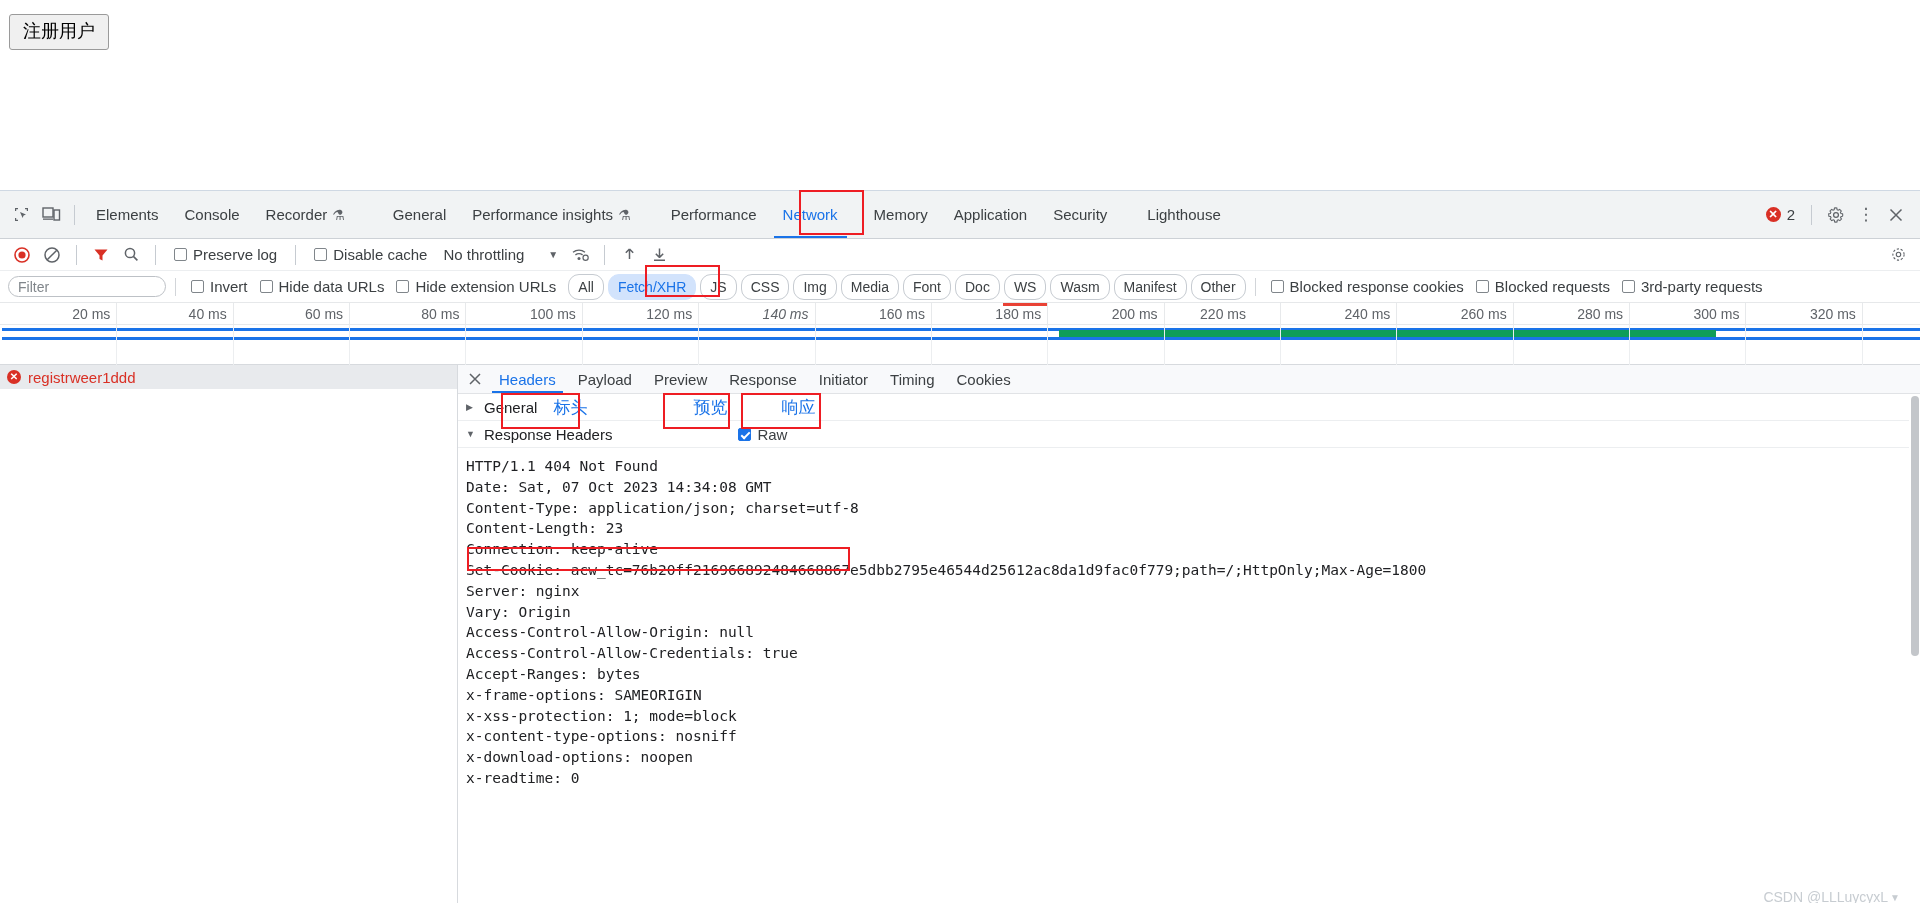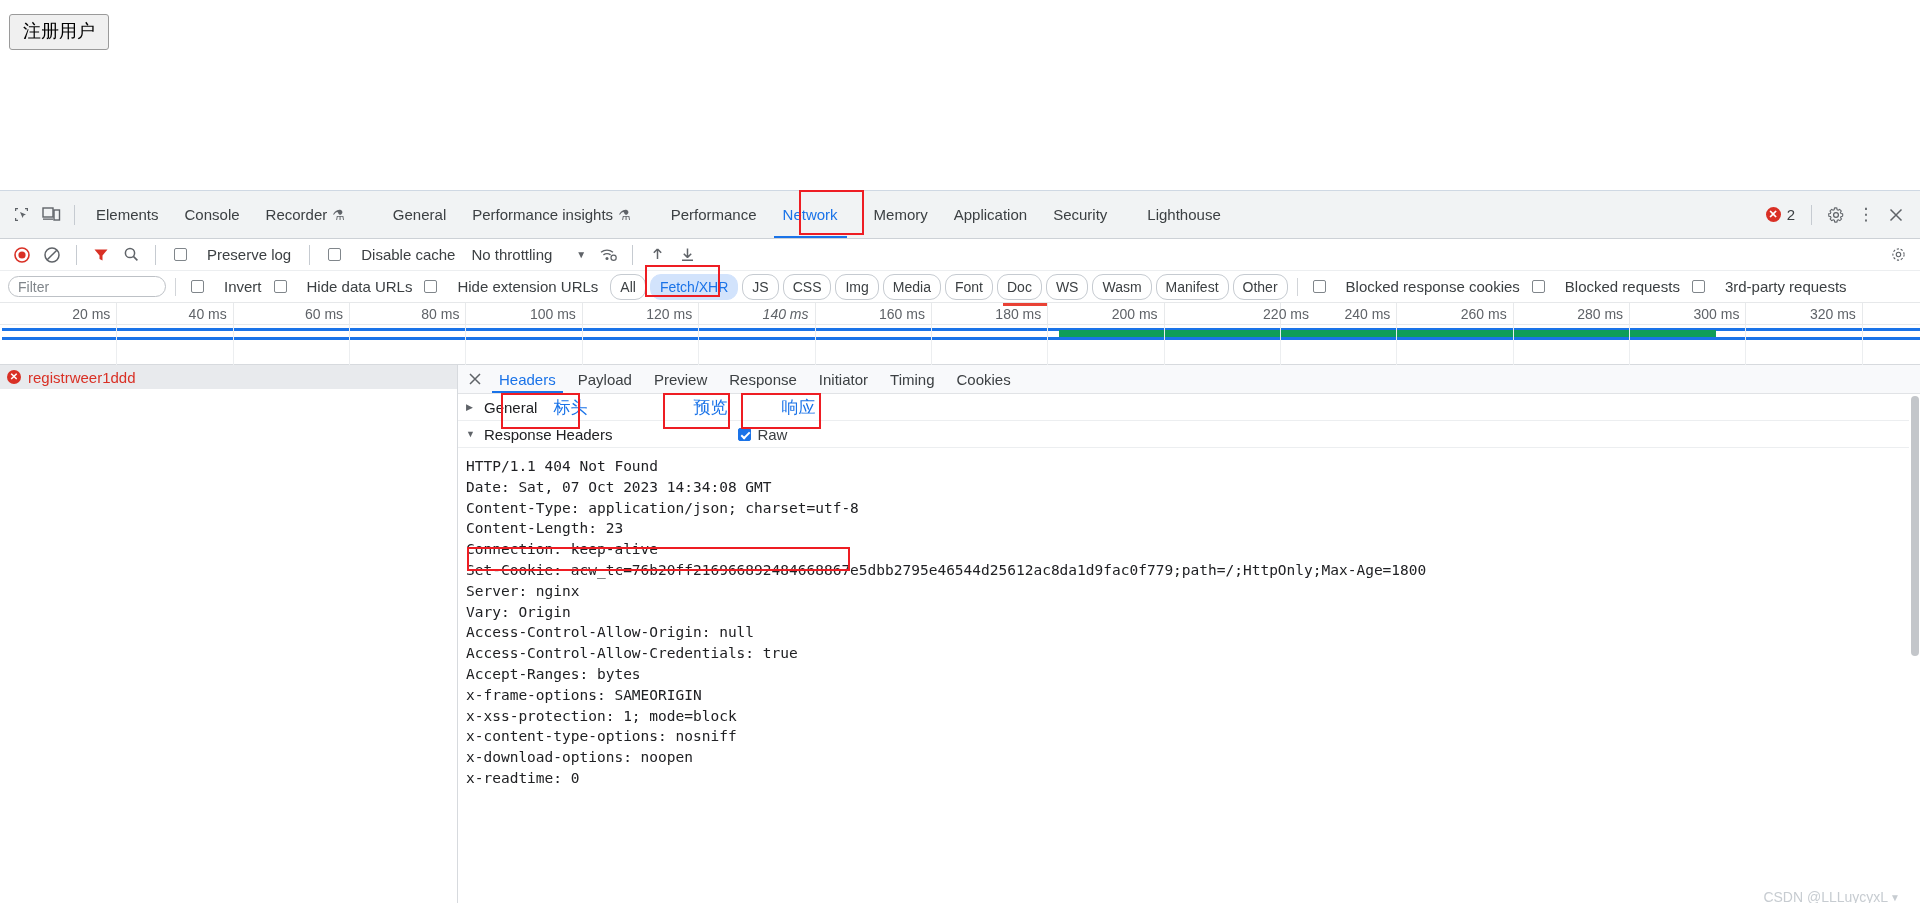--- a/index.html
+++ b/index.html
@@ -97,21 +97,21 @@
     padding: 0 8px;
     background: #fff;
     border-bottom: 1px solid #eceef0;
     gap: 2px;
   }
   .ctrl-ic {
     width: 28px; height: 26px;
     display: flex; align-items: center; justify-content: center;
     cursor: pointer; color: #5f6368;
   }
-  .cbwrap { display: flex; align-items: center; gap: 20px; padding: 0 8px; cursor: pointer; white-space: nowrap; }
+  .cbwrap { display: flex; align-items: center; gap: 6px; padding: 0 8px; cursor: pointer; white-space: nowrap; }
   .cb {
     width: 13px; height: 13px; border: 1px solid #80868b; border-radius: 2px;
     background: #fff; display: inline-block; flex: none;
   }
   .cb.checked { background: #1a73e8; border-color: #1a73e8; position: relative; }
   .cb.checked::after {
     content: ""; position: absolute; left: 4px; top: 1px;
     width: 3px; height: 7px; border: solid #fff; border-width: 0 2px 2px 0;
     transform: rotate(45deg);
   }
@@ -508,21 +508,21 @@
           <div class="ticklbl" style="left: 698.182px;">120 ms</div>
           <div class="tick" style="left: 814.545px;"></div>
           <div class="ticklbl" style="left: 814.545px; font-style: italic;">140 ms</div>
           <div class="tick" style="left: 930.909px;"></div>
           <div class="ticklbl" style="left: 930.909px;">160 ms</div>
           <div class="tick" style="left: 1047.27px;"></div>
           <div class="ticklbl" style="left: 1047.27px;">180 ms</div>
           <div class="tick" style="left: 1163.64px;"></div>
           <div class="ticklbl" style="left: 1163.64px;">200 ms</div>
           <div class="tick" style="left: 1280px;"></div>
-          <div class="ticklbl" style="left: 1315px;">220 ms</div>
+          <div class="ticklbl" style="left: 1252px;">220 ms</div>
           <div class="tick" style="left: 1396.36px;"></div>
           <div class="ticklbl" style="left: 1396.36px;">240 ms</div>
           <div class="tick" style="left: 1512.73px;"></div>
           <div class="ticklbl" style="left: 1512.73px;">260 ms</div>
           <div class="tick" style="left: 1629.09px;"></div>
           <div class="ticklbl" style="left: 1629.09px;">280 ms</div>
           <div class="tick" style="left: 1745.45px;"></div>
           <div class="ticklbl" style="left: 1745.45px;">300 ms</div>
           <div class="tick" style="left: 1861.82px;"></div>
           <div class="ticklbl" style="left: 1861.82px;">320 ms</div>

